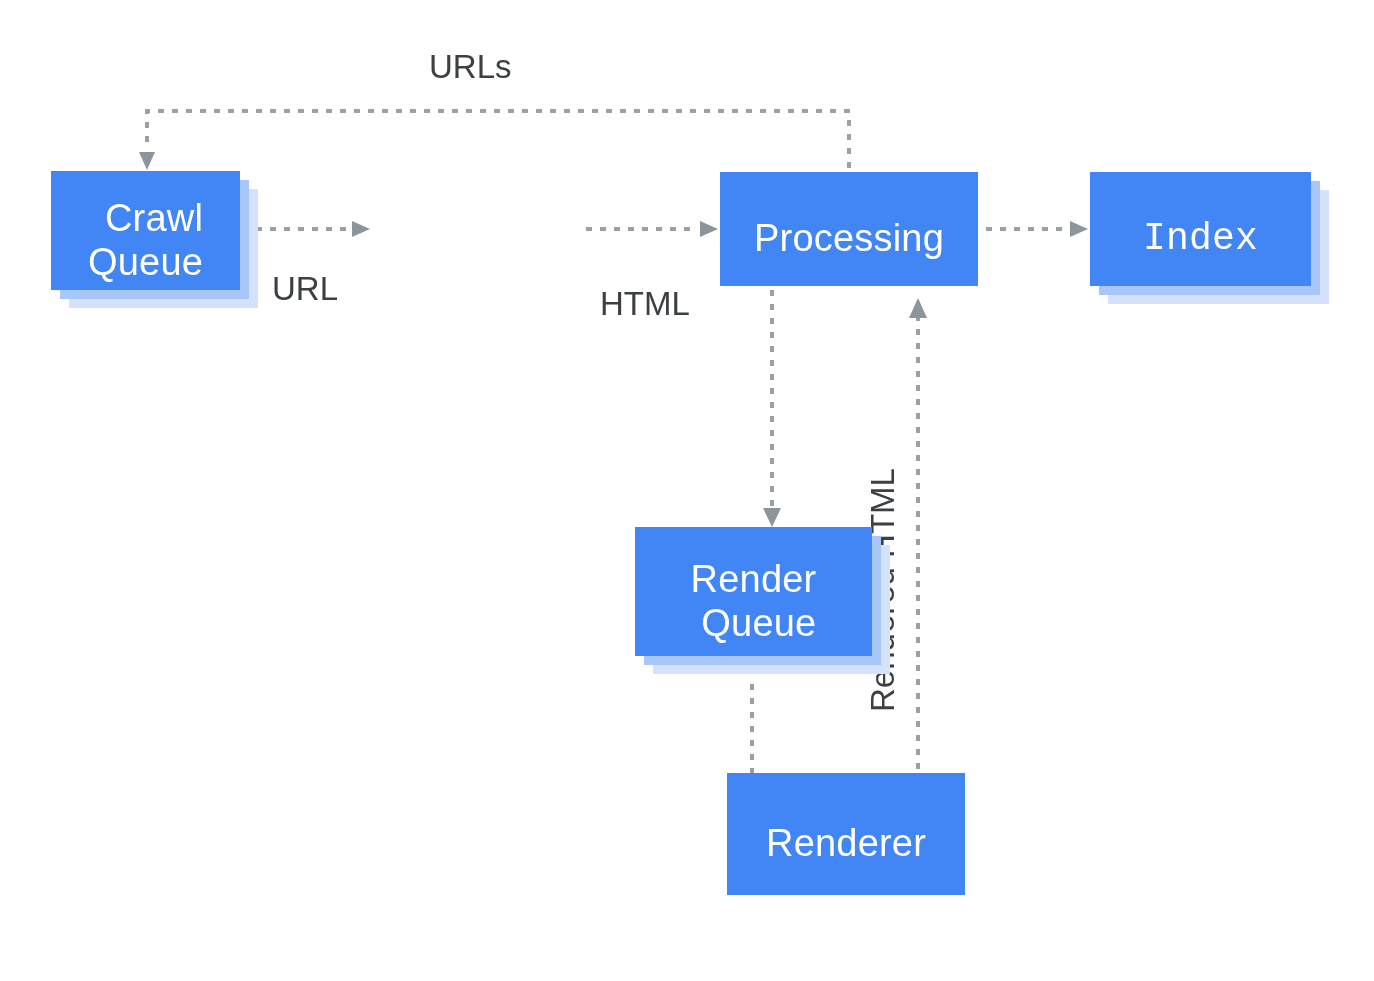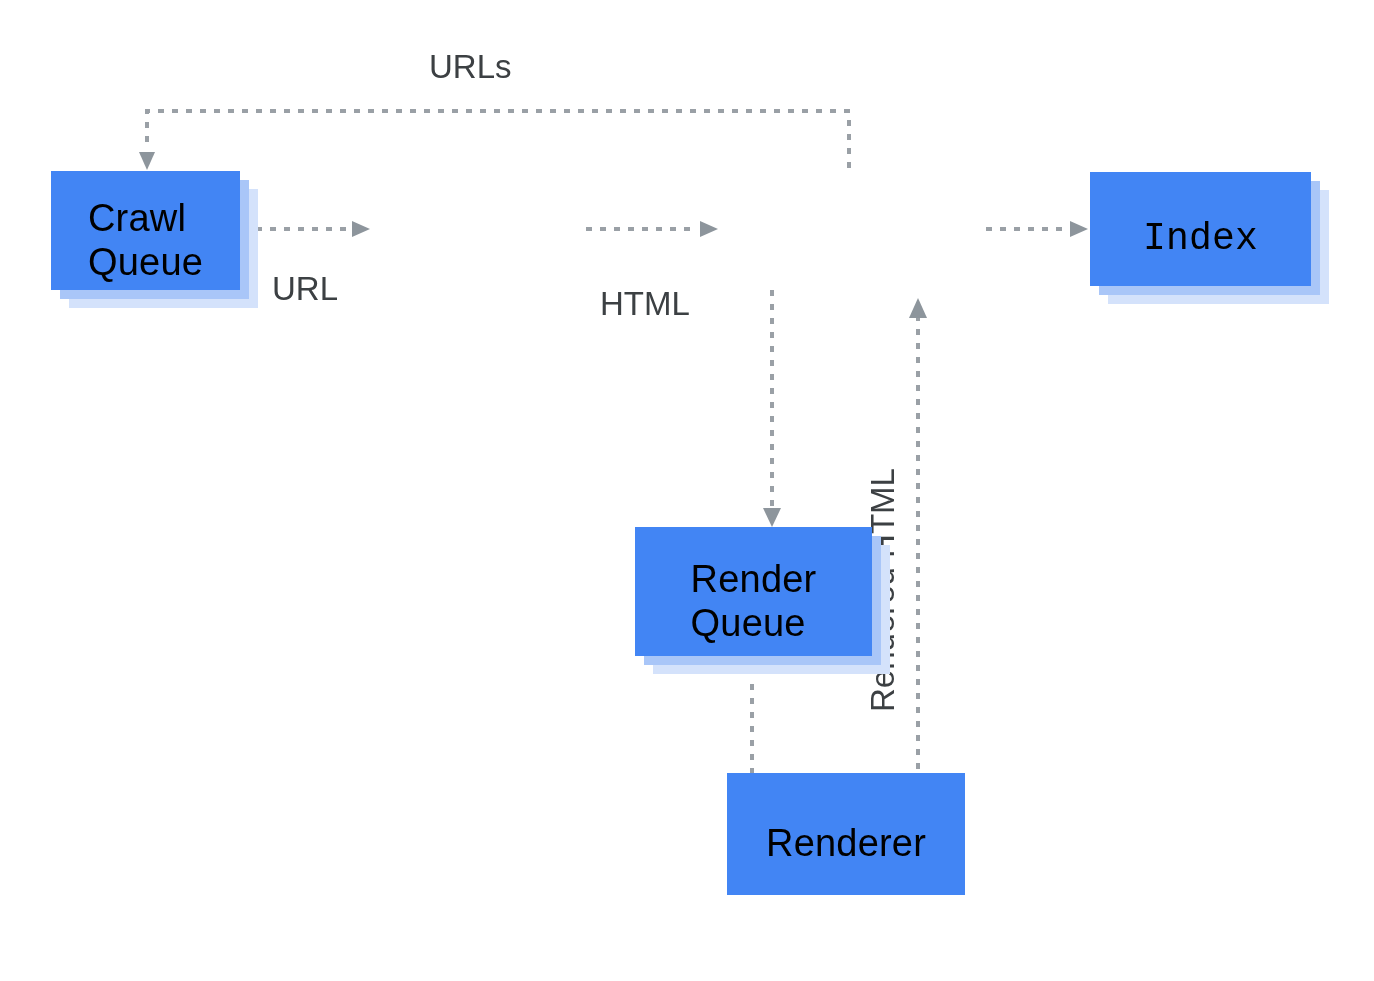--- a/index.html
+++ b/index.html
@@ -38,25 +38,25 @@
     top: 0;
     width: 100%;
     height: 100%;
     background: #4285f4;
     display: flex;
     align-items: center;
     justify-content: center;
     z-index: 3;
   }
   .node-label {
-    color: #000000;
+    color: #ffffff;
     font-size: 38px;
     font-weight: 400;
     line-height: 1.14;
-    text-align: left;
+    text-align: right;
     letter-spacing: 0.2px;
     white-space: pre-line;
     margin-top: 20px;
   }
   
   .plate {
     position: absolute;
     left: 0;
     top: 0;
     width: 100%;
@@ -143,20 +143,25 @@
   <div class="node" style="left:51px; top:171px; width:189px; height:119px;">
     <div class="plate plate-far"></div>
     <div class="plate plate-mid"></div>
     <div class="node-face">
       <span class="node-label">Crawl
 Queue</span>
     </div>
   </div>
 
 
+  <div class="node" style="left:720px; top:172px; width:258px; height:114px;">
+    <div class="node-face">
+      <span class="node-label">Processing</span>
+    </div>
+  </div>
 
   <div class="node" style="left:1090px; top:172px; width:221px; height:114px;font-family:Liberation Mono, monospace;">
     <div class="plate plate-far"></div>
     <div class="plate plate-mid"></div>
     <div class="node-face">
       <span class="node-label">Index</span>
     </div>
   </div>
 
   <div class="node" style="left:635px; top:527px; width:237px; height:129px;">

